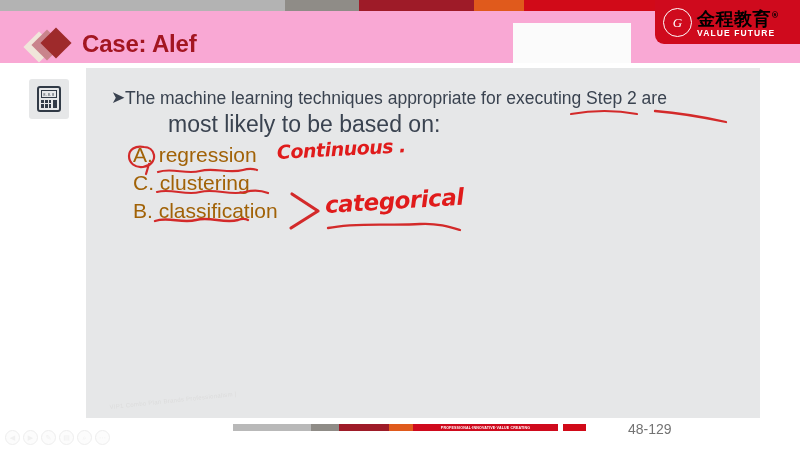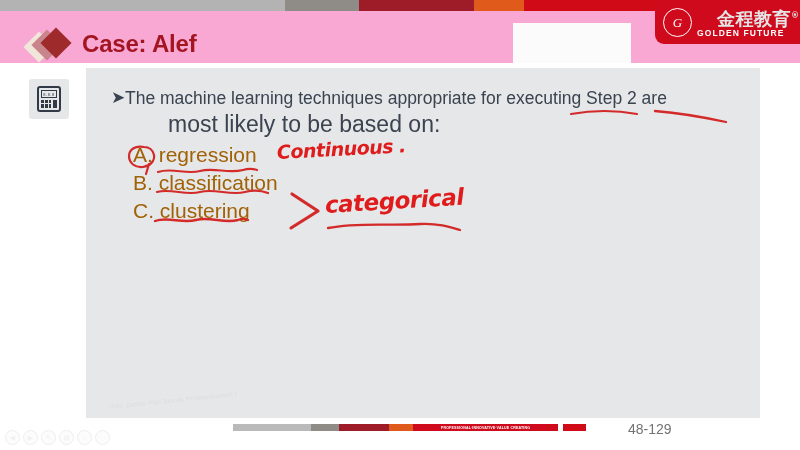--- a/index.html
+++ b/index.html
@@ -38,22 +38,22 @@
   }
   .brand-seal{
     width:27px;height:27px;border-radius:50%;
     border:1.6px solid #ffffff;
     display:flex;align-items:center;justify-content:center;
     flex:0 0 auto;margin-right:5px;
     background:#cf0a1d;
   }
   .brand-seal span{color:#fff;font-size:13px;font-style:italic;font-family:"Liberation Serif",serif;line-height:1;}
   .brand-text{display:flex;flex-direction:column;justify-content:center;}
-  .brand-cn{color:#e5e5e5;font-size:18px;font-weight:bold;line-height:19px;letter-spacing:0.5px;
-            font-family:"DejaVu Sans",sans-serif;margin-left:20px;}
+  .brand-cn{color:#000000;font-size:18px;font-weight:bold;line-height:19px;letter-spacing:0.5px;
+            font-family:"DejaVu Sans",sans-serif;}
   .brand-cn sup{font-size:8px;vertical-align:super;}
   .brand-en{color:#ffffff;font-size:8.5px;font-weight:bold;letter-spacing:1.1px;line-height:11px;}
 
   
   .content-panel{
     position:absolute;left:86px;top:68px;width:674px;height:350px;
     background:#e6e7e8;
   }
 
   .calc-icon{
@@ -159,21 +159,21 @@
 
   <div class="page-title">Case: Alef</div>
 </div>
 
 <div class="brand">
   <div class="brand-seal">
     <span>G</span>
   </div>
   <div class="brand-text">
     <div class="brand-cn"><span>金程教育</span><sup>®</sup></div>
-    <div class="brand-en">GOLDEN FUTURE</div>
+    <div class="brand-en">VALUE FUTURE</div>
   </div>
 </div>
 
 <div class="content-panel"></div>
 
 <div class="calc-icon">
   <div class="calc-body">
     <div class="calc-screen">8.8.8</div>
     <div class="calc-keys">
       <div class="calc-keys-l">
@@ -188,22 +188,22 @@
     </div>
   </div>
 </div>
 
 <div class="q-arrow">➤</div>
 <div class="q-text">The machine learning techniques appropriate for executing Step 2 are</div>
 <div class="q-line2">most likely to be based on:</div>
 
 <div class="choices">
   <div class="choice">A. regression</div>
+  <div class="choice">C. clustering</div>
   <div class="choice">B. classification</div>
-  <div class="choice">C. clustering</div>
 </div>
 
 <div class="ink" style="left:0;top:0;width:800px;height:450px;">
   <svg width="800" height="450" viewBox="0 0 800 450">
 
     <path d="M571,114 C593,110 616,110 637,114" stroke="#d32a2a" stroke-width="2.1" fill="none" stroke-linecap="round"></path>
 
     <path d="M655,111 C679,113 703,117 726,122" stroke="#d32a2a" stroke-width="2.3" fill="none" stroke-linecap="round"></path>
 
     <path d="M144,147 C135,145 129,150 129,156 C129,163 135,168 143,167 C150,166 155,161 154,155

